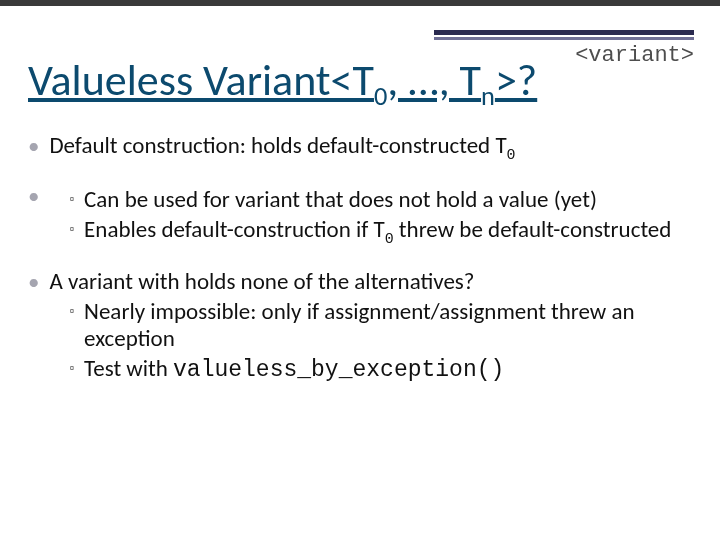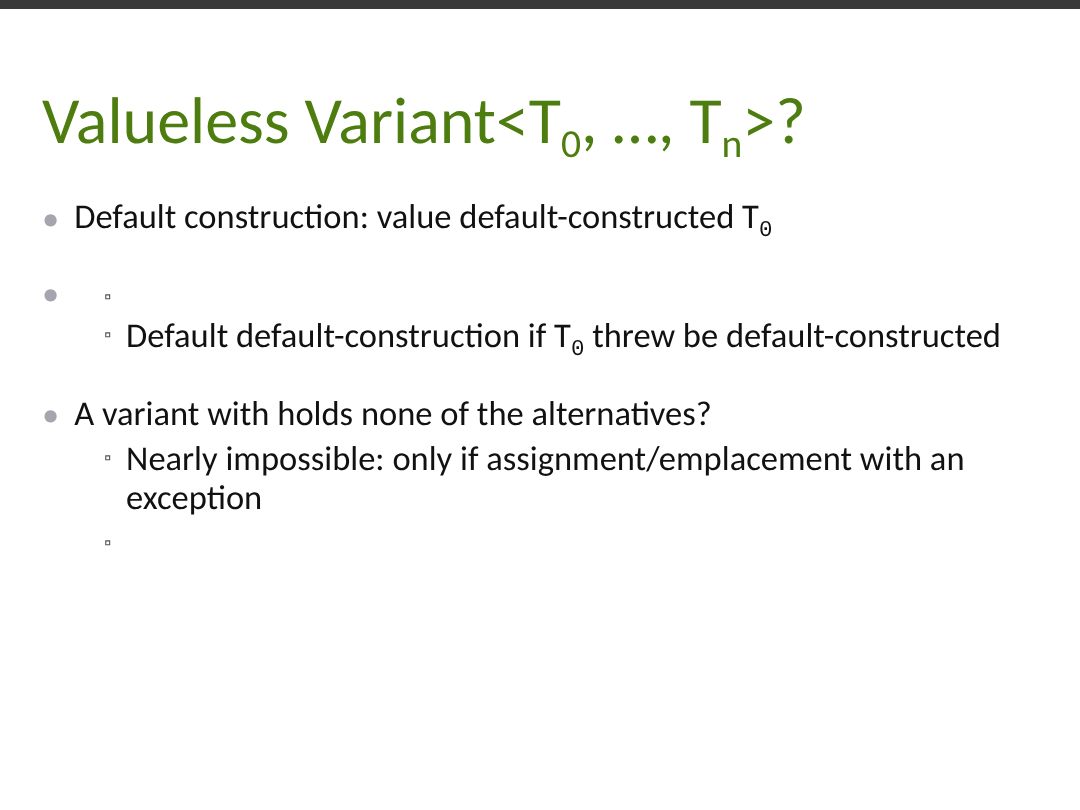--- a/index.html
+++ b/index.html
@@ -3,75 +3,85 @@
 <meta charset="utf-8">
 <style>
   html,body{margin:0;padding:0;width:720px;height:540px;background:#fff;font-family:Calibri,"Segoe UI",Tahoma,Geneva,Verdana,sans-serif;color:#111;}
   .slide{position:relative;width:720px;height:540px;box-sizing:border-box;overflow:hidden;}
   .topbar{position:absolute;top:0;left:0;right:0;height:6px;background:#3a3a3a;}
   .headerbox{position:absolute;top:30px;right:26px;width:260px;box-sizing:border-box;}
   .hb-top{height:5px;background:#2a2a4f;width:100%;}
   .hb-gap{height:2px;}
   .hb-sub{height:3px;background:#6f6f95;width:100%;}
   .hb-label{font-family:Consolas,"Courier New",monospace;font-size:22px;color:#4e4e4e;text-align:right;padding-top:3px;}
-  .title{position:absolute;top:53px;left:28px;font-size:44px;font-weight:400;color:#4d7c0f;white-space:nowrap;}
+  .title{position:absolute;top:53px;left:28px;font-size:44px;font-weight:400;color:#0c4a6e;white-space:nowrap;text-decoration:underline;}
   .title sub{font-size:0.6em;vertical-align:sub;}
   .content{position:absolute;top:132px;left:28px;right:22px;font-size:23px;line-height:1.15;}
   .bul{display:flex;margin-bottom:18px;}
   .bul-dot{color:#a5a5b0;font-size:23px;margin-right:10px;line-height:1.25;}
   .bul-body{flex:1;}
   .sub-item{display:flex;margin-top:4px;margin-left:20px;margin-bottom:2px;}
   .sub-mark{font-size:13px;color:#555;margin-right:10px;margin-top:6px;}
   .mono{font-family:Consolas,"Courier New",monospace;}
   sub{font-size:0.65em;vertical-align:sub;}
 </style>
 </head>
 <body>
 <div class="slide">
 
 <div class="topbar"></div>
 
+<div class="headerbox">
+  <div class="hb-top"></div>
+  <div class="hb-gap"></div>
+  <div class="hb-sub"></div>
+  <div class="hb-label">&lt;variant&gt;</div>
+</div>
 
 <div class="title">
   <span>Valueless Variant&lt;T</span><sub>0</sub><span>, …, T</span><sub>n</sub><span>&gt;?</span>
 </div>
 
 <div class="content">
 
   <div class="bul">
     <div class="bul-dot">•</div>
     <div class="bul-body">
-      <span>Default construction: value default-constructed T</span><sub class="mono">0</sub>
+      <span>Default construction: holds default-constructed T</span><sub class="mono">0</sub>
     </div>
   </div>
 
   <div class="bul">
     <div class="bul-dot">•</div>
     <div class="bul-body">
       <div class="sub-item">
         <div class="sub-mark">▫</div>
+        <div>Can be used for variant that does not hold a value (yet)</div>
       </div>
       <div class="sub-item">
         <div class="sub-mark">▫</div>
         <div>
-          <span>Default default-construction if T</span><sub class="mono">0</sub><span> threw be default-constructed</span>
+          <span>Enables default-construction if T</span><sub class="mono">0</sub><span> threw be default-constructed</span>
         </div>
       </div>
     </div>
   </div>
 
   <div class="bul">
     <div class="bul-dot">•</div>
     <div class="bul-body">
       <span>A variant with holds none of the alternatives?</span>
       <div class="sub-item">
         <div class="sub-mark">▫</div>
-        <div>Nearly impossible: only if assignment/emplacement with an exception</div>
+        <div>Nearly impossible: only if assignment/assignment threw an exception</div>
       </div>
       <div class="sub-item">
         <div class="sub-mark">▫</div>
+        <div>
+          <span>Test with </span><span class="mono">valueless_by_exception()</span>
+        </div>
       </div>
     </div>
   </div>
 
 </div>
 
 </div>
 
 </body></html>

